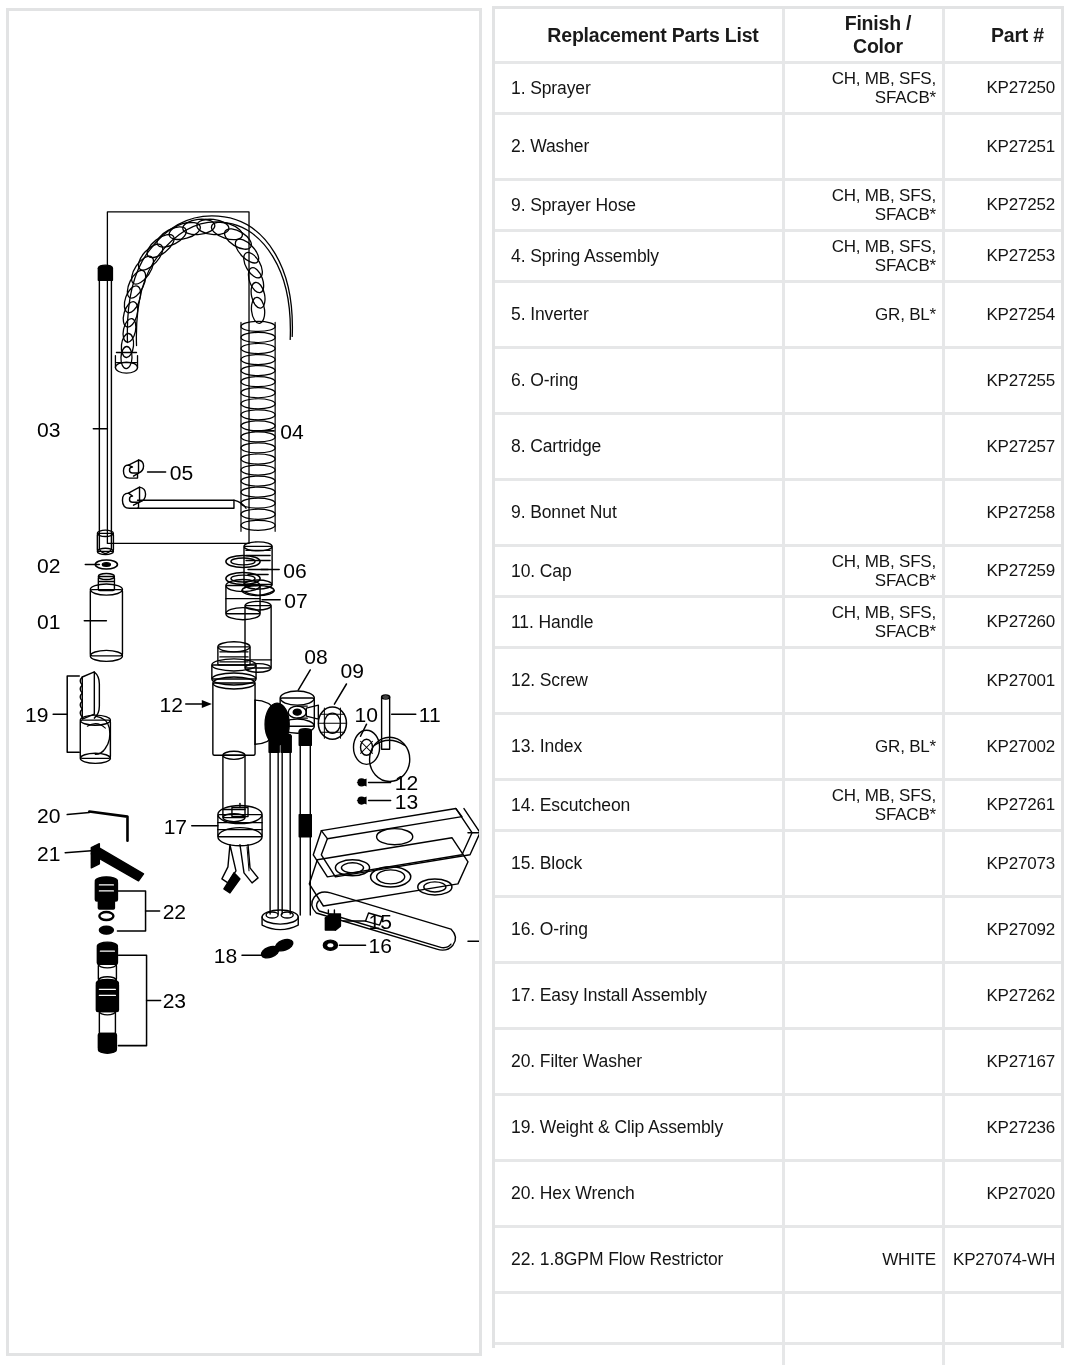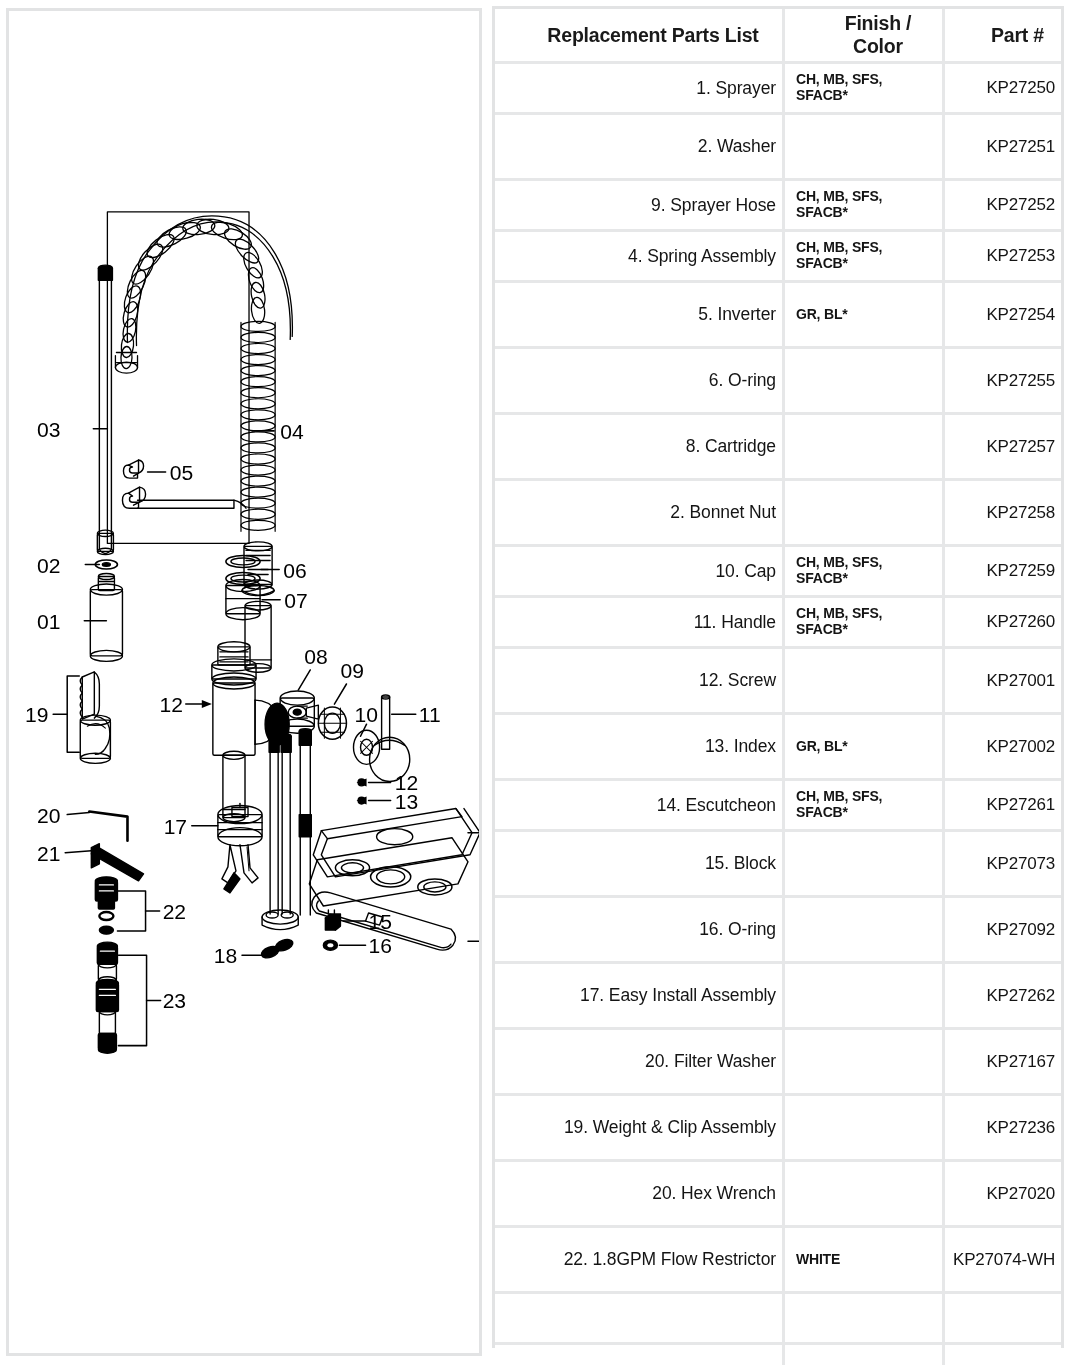--- a/index.html
+++ b/index.html
@@ -74,32 +74,31 @@
     color: #1a1a1a;
     text-align: center;
     height: 52px;
     letter-spacing: -0.2px;
     padding-left: 35px;
   }
 
   table.parts td.name {
     font-size: 17.5px;
     color: #141414;
-    text-align: right;
+    text-align: left;
     padding-left: 16px;
     letter-spacing: -0.1px;
   }
   table.parts td.finish {
-    font-size: 14px;
+    font-size: 17px;
     color: #141414;
-    text-align: left;
+    text-align: right;
     padding-left: 11px;
     line-height: 1.12;
     letter-spacing: -0.2px;
-    font-weight: bold;
   }
   table.parts td.partno {
     font-size: 17px;
     color: #141414;
     text-align: right;
     letter-spacing: -0.2px;
   }
   tr.row-1line { height: 66px; }
   tr.row-2line { height: 51px; }
   tr.row-empty { height: 51px; }
@@ -535,21 +534,21 @@
             <td class="name">6. O-ring</td>
             <td class="finish"></td>
             <td class="partno">KP27255</td>
           </tr>
           <tr class="row-1line">
             <td class="name">8. Cartridge</td>
             <td class="finish"></td>
             <td class="partno">KP27257</td>
           </tr>
           <tr class="row-1line">
-            <td class="name">2. Bonnet Nut</td>
+            <td class="name">9. Bonnet Nut</td>
             <td class="finish"></td>
             <td class="partno">KP27258</td>
           </tr>
           <tr class="row-2line">
             <td class="name">10. Cap</td>
             <td class="finish">CH, MB, SFS, SFACB*</td>
             <td class="partno">KP27259</td>
           </tr>
           <tr class="row-2line">
             <td class="name">11. Handle</td>

